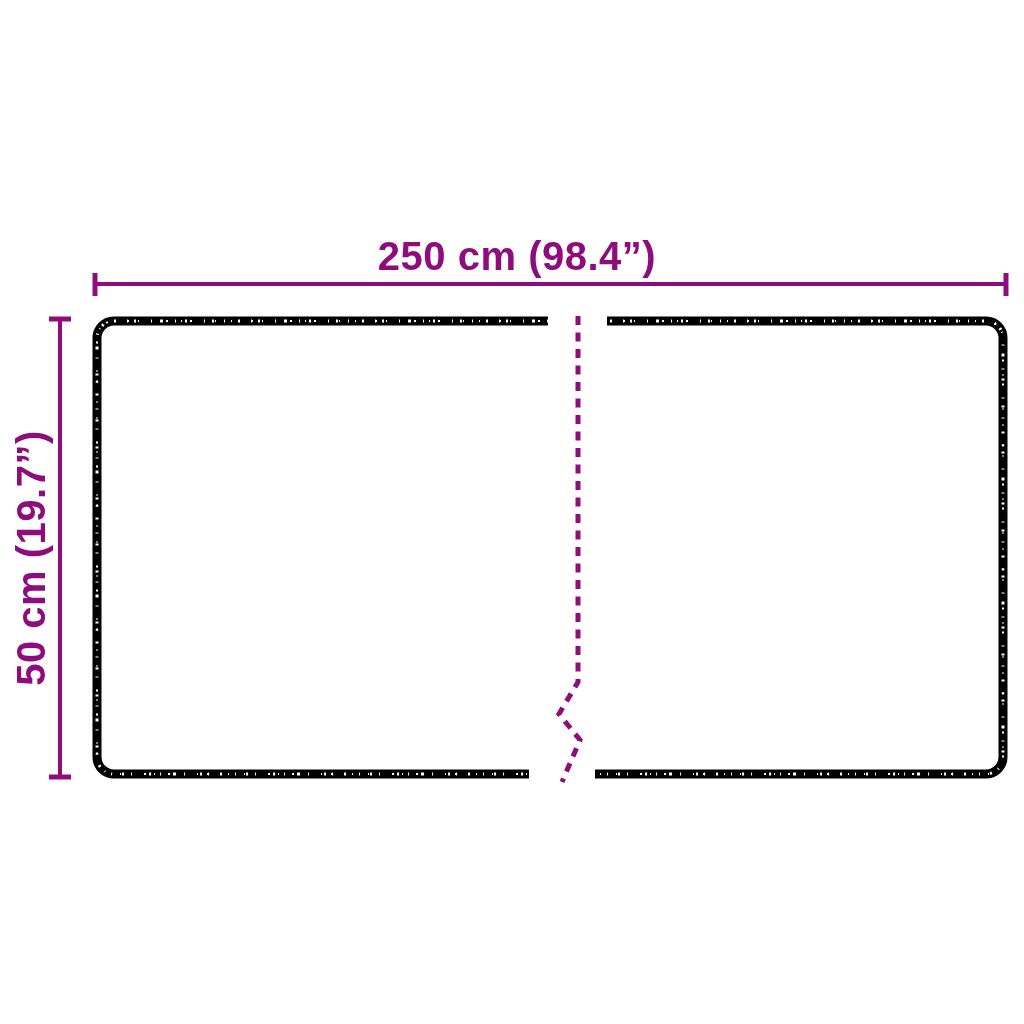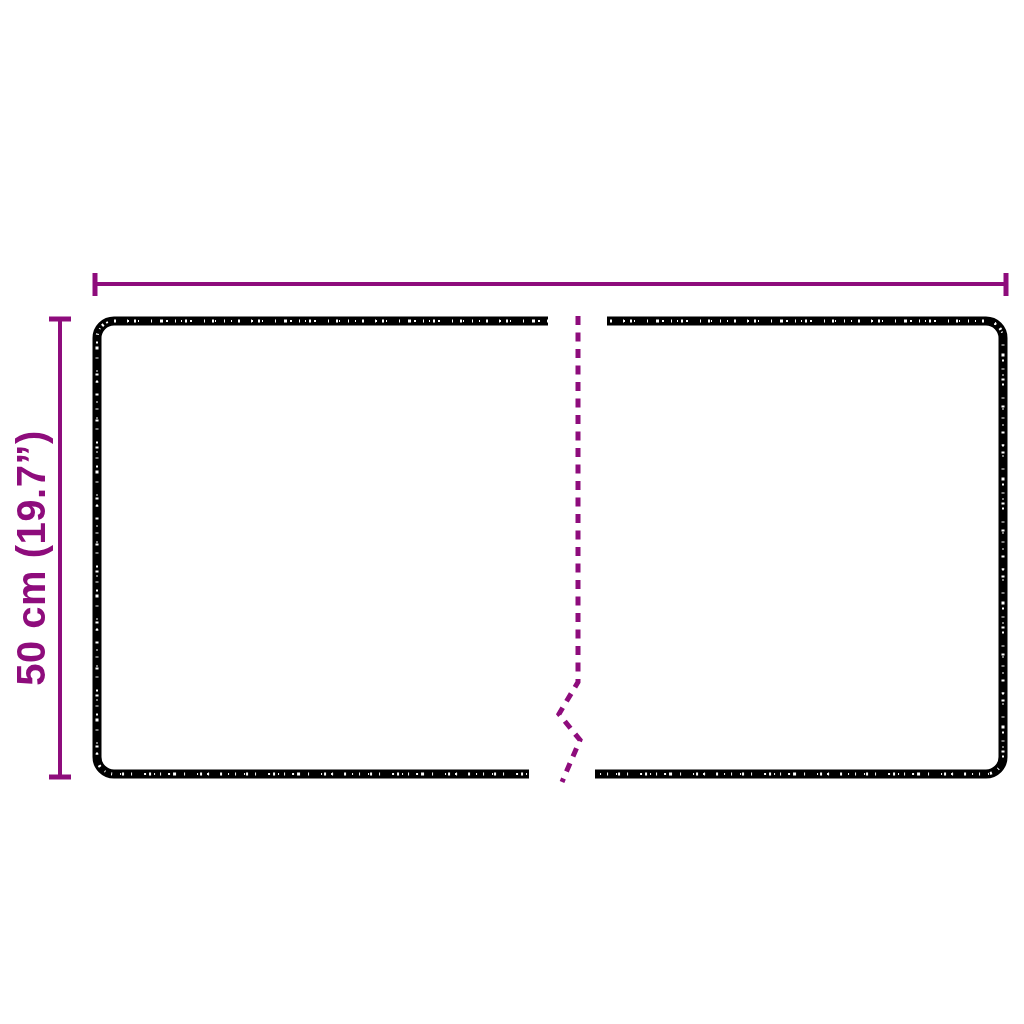--- a/index.html
+++ b/index.html
@@ -62,16 +62,17 @@
 
     <line x1="95" y1="284" x2="1006" y2="284" stroke-width="4" stroke="#8e0c7c"></line>
     <line x1="95" y1="273" x2="95" y2="296" stroke-width="5" stroke="#8e0c7c"></line>
     <line x1="1006" y1="273" x2="1006" y2="296" stroke-width="5" stroke="#8e0c7c"></line>
 
     <line x1="60" y1="319" x2="60" y2="777" stroke-width="4" stroke="#8e0c7c"></line>
     <line x1="49" y1="319" x2="71" y2="319" stroke-width="5" stroke="#8e0c7c"></line>
     <line x1="49" y1="777" x2="71" y2="777" stroke-width="5" stroke="#8e0c7c"></line>
   </svg>
 
+  <div id="width-label" class="dim-label">250 cm (98.4”)</div>
 
   <div id="height-label" class="dim-label">50 cm (19.7”)</div>
 
 </div>
 
 </body></html>

